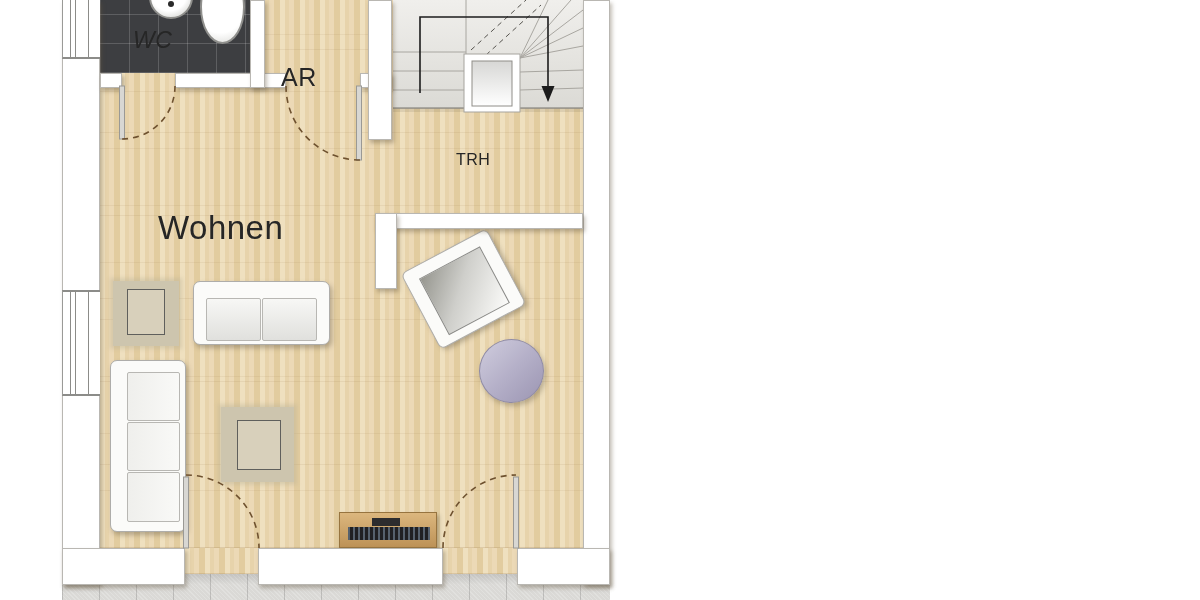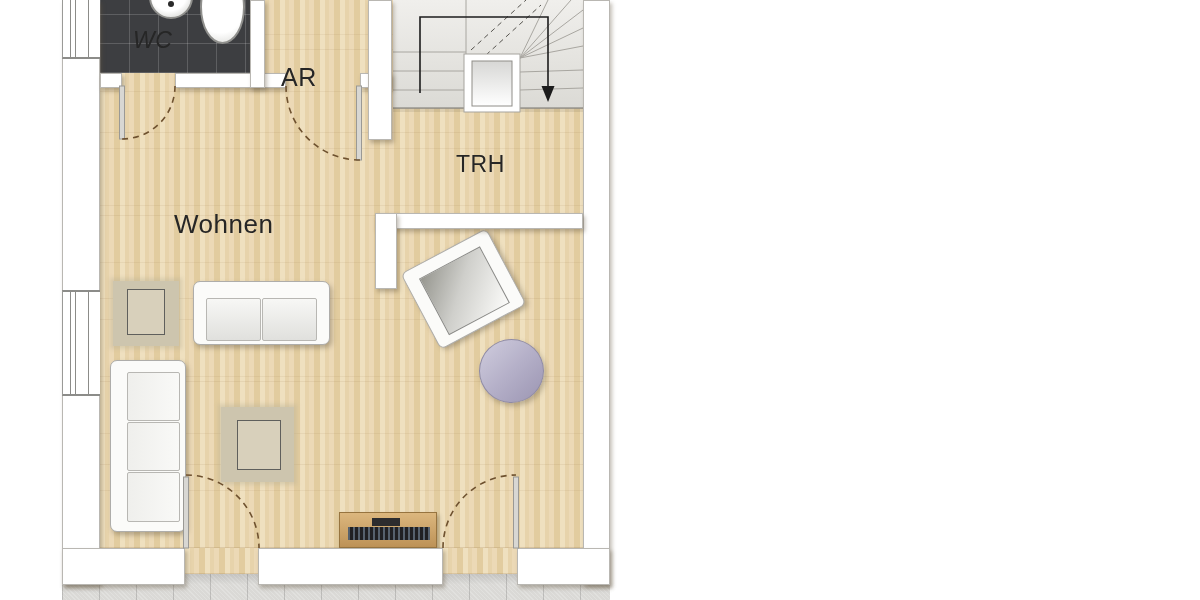--- a/index.html
+++ b/index.html
@@ -156,16 +156,16 @@
     <g fill="none" stroke="#6e512f" stroke-width="1.6" stroke-dasharray="6 5">
       <path d="M 175 86 A 53 53 0 0 1 122 139"></path>
       <path d="M 286 86 A 74 74 0 0 0 360 160"></path>
       <path d="M 186 475 A 73 73 0 0 1 259 548"></path>
       <path d="M 443 548 A 73 73 0 0 1 516 475"></path>
     </g>
   </svg>
 
   <div class="roomLabel" style="left:133px;top:27px;font-size:23px;font-style:italic;">WC</div>
   <div class="roomLabel" style="left:281px;top:15px;font-size:25px;margin-top:48px;">AR</div>
-  <div class="roomLabel" style="left:456px;top:151px;font-size:23px;">TRH</div>
-  <div class="roomLabel" style="left:174px;top:209px;font-size:26px;">Wohnen</div>
+  <div class="roomLabel" style="left:456px;top:151px;font-size:16px;">TRH</div>
+  <div class="roomLabel" style="left:158px;top:209px;font-size:33px;">Wohnen</div>
 
 </div>
 
 </body></html>

